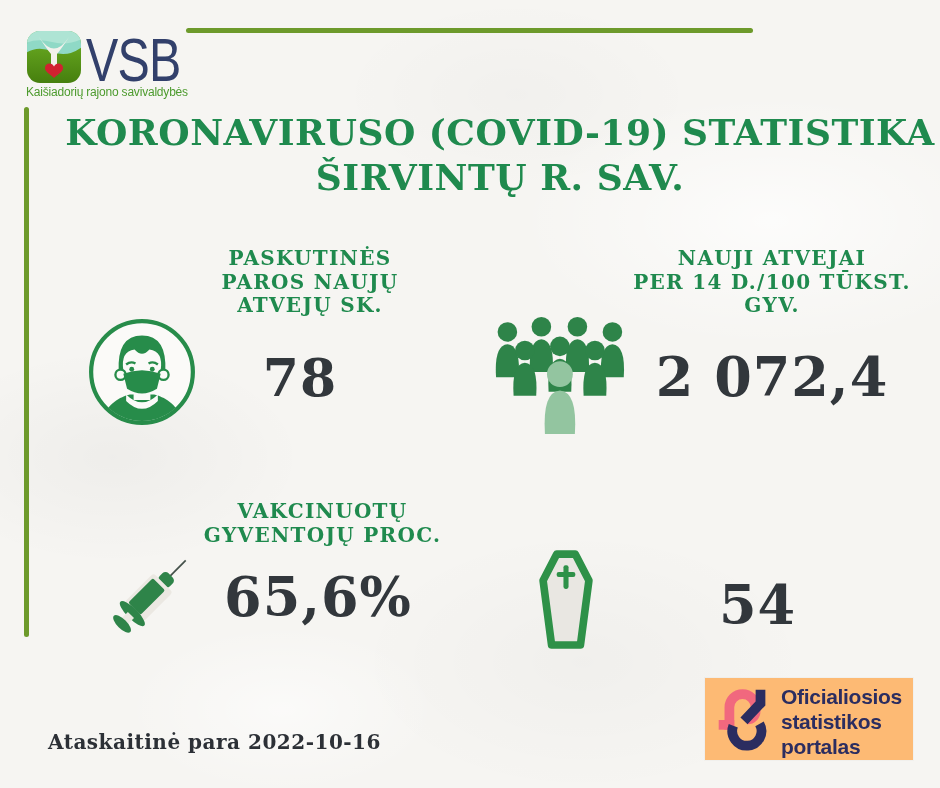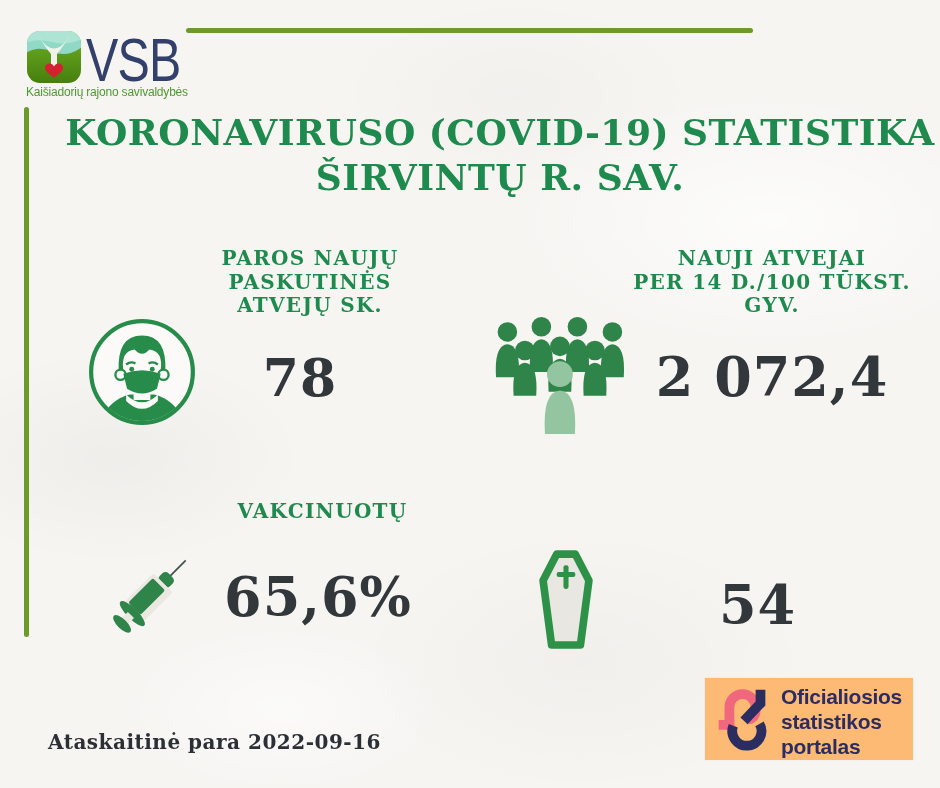--- a/index.html
+++ b/index.html
@@ -96,22 +96,22 @@
       <circle cx="37" cy="63" r="5.5" fill="#fbfaf8" stroke="#278c4a" stroke-width="2.5"></circle>
       <circle cx="83" cy="63" r="5.5" fill="#fbfaf8" stroke="#278c4a" stroke-width="2.5"></circle>
       <path d="M43,52 Q48,48 53,51" stroke="#278c4a" stroke-width="2.5" fill="none"></path>
       <path d="M67,51 Q72,48 77,52" stroke="#278c4a" stroke-width="2.5" fill="none"></path>
       <circle cx="49" cy="57" r="2.6" fill="#278c4a"></circle>
       <circle cx="71" cy="57" r="2.6" fill="#278c4a"></circle>
       <path d="M40,62 Q60,54 80,62 L76,78 Q60,88 44,78 Z" fill="#278c4a"></path>
     </svg>
   </div>
   <div class="abs stat-label slab" style="left:195px;top:247px;width:230px;">
+    <div>PASKUTINĖS</div>
     <div>PAROS NAUJŲ</div>
-    <div>PASKUTINĖS</div>
     <div>ATVEJŲ SK.</div>
   </div>
   <div class="abs stat-value slab" style="left:195px;top:350px;width:210px;font-size:52px;line-height:56px;">78</div>
 
   <div class="abs" style="left:494px;top:300px;width:138px;height:138px;">
     <svg width="138" height="138" viewBox="0 0 134 134">
       <defs>
         <g id="pp">
           <circle cy="0" r="9.5"></circle>
           <path d="M-11,44 Q-13,13 0,12 Q13,13 11,44 Z"></path>
@@ -147,33 +147,34 @@
         <rect x="46" y="37" width="28" height="43" rx="3" fill="#ebe8e2"></rect>
         <rect x="49" y="41" width="18" height="36" rx="2" fill="#2e8449"></rect>
         <ellipse cx="60" cy="82" rx="17.5" ry="5.5" fill="#2e8449"></ellipse>
         <rect x="55.5" y="84" width="9" height="11" fill="#ebe8e2"></rect>
         <ellipse cx="60" cy="97" rx="12" ry="5" fill="#2e8449"></ellipse>
       </g>
     </svg>
   </div>
   <div class="abs stat-label slab" style="left:170px;top:500px;width:305px;">
     <div>VAKCINUOTŲ</div>
+    <div>GYVENTOJŲ PROC.</div>
   </div>
   <div class="abs stat-value slab" style="left:168px;top:568px;width:300px;font-size:54px;line-height:58px;">65,6%</div>
 
   <div class="abs" style="left:538px;top:549px;width:56px;height:102px;">
     <svg width="56" height="102" viewBox="0 0 66 120">
       <path d="M22,6 H44 L60,37 L50,113 H16 L6,37 Z" fill="#e9e7e2" stroke="#2e9148" stroke-width="9" stroke-linejoin="round"></path>
       <rect x="30" y="19" width="6" height="28" rx="2.5" fill="#2e9148"></rect>
       <rect x="22" y="27" width="22" height="6" rx="2.5" fill="#2e9148"></rect>
     </svg>
   </div>
   <div class="abs stat-value slab" style="left:610px;top:576px;width:295px;font-size:54px;line-height:58px;">54</div>
 
-  <div class="abs footer-date slab">Ataskaitinė para 2022-09-16</div>
+  <div class="abs footer-date slab">Ataskaitinė para 2022-10-16</div>
 
   <div class="abs osp-box">
     <svg class="abs" style="left:8px;top:6px;" width="60" height="70" viewBox="0 0 54 72">
       <g fill="none" stroke="#f1687e" stroke-width="10">
         <path d="M2,42 H18"></path>
         <path d="M13,47 V24 A13.5,13.5 0 0 1 40,24 V28 A8.5,8.5 0 0 1 31.5,36.5"></path>
       </g>
       <g fill="none" stroke="#2b2d60" stroke-width="10">
         <path d="M45,6 V20 L28,38"></path>
         <path d="M17,43 A15,15 0 1 0 44,41"></path>

